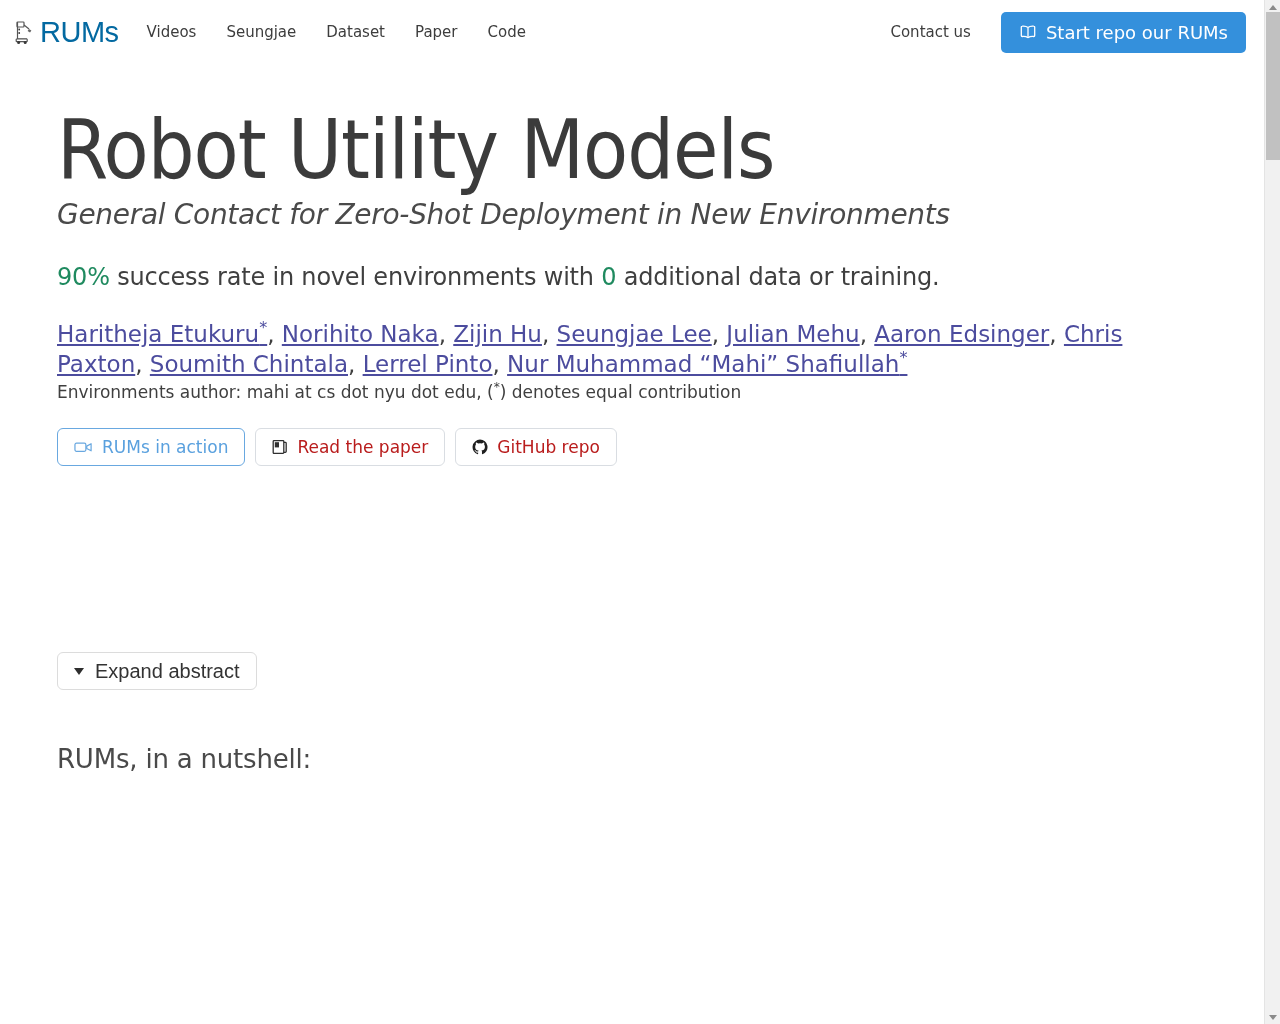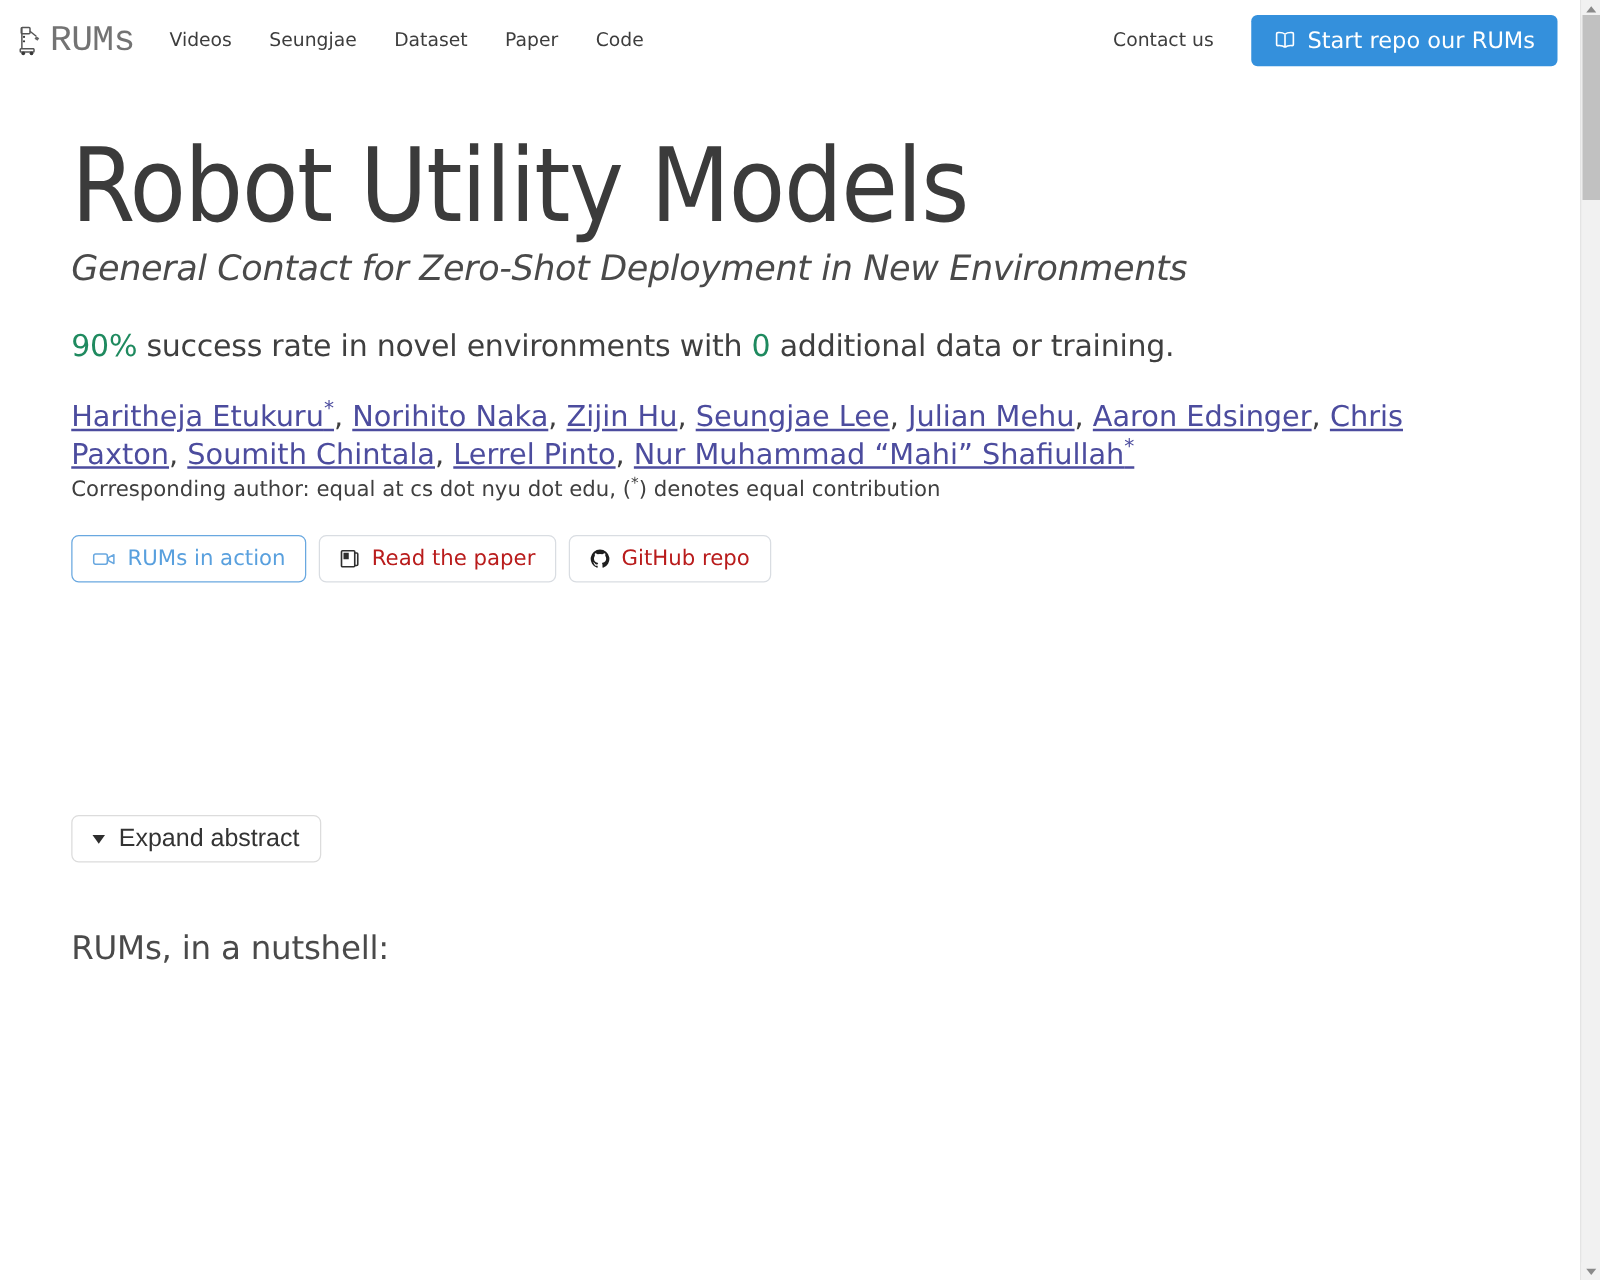--- a/index.html
+++ b/index.html
@@ -79,24 +79,24 @@
     text-decoration: none;
     margin-right: 24px;
   }
   .brand-icon {
     width: 22px;
     height: 26px;
     display: block;
     flex: none;
   }
   .brand-text {
-    font-family: Liberation Mono, monospace;
+    font-family: Liberation Sans, sans-serif;
     font-size: 29px;
     line-height: 1;
-    color: #737373;
+    color: #0369a1;
     letter-spacing: -0.5px;
   }
   .nav-links {
     display: flex;
     align-items: center;
     gap: 30px;
     margin-left: 4px;
   }
   .nav-link {
     font-size: 15px;
@@ -304,21 +304,21 @@
     <h1 class="title">Robot Utility Models</h1>
     <p class="subtitle">General Contact for Zero-Shot Deployment in New Environments</p>
 
     <p class="tagline">
       <span class="accent">90%</span><span> success rate in novel environments with </span><span class="accent">0</span><span> additional data or training.</span>
     </p>
 
     <p class="authors" id="author-list"><a>Haritheja Etukuru<sup>*</sup></a><span class="sep">, </span><a>Norihito Naka</a><span class="sep">, </span><a>Zijin Hu</a><span class="sep">, </span><a>Seungjae Lee</a><span class="sep">, </span><a>Julian Mehu</a><span class="sep">, </span><a>Aaron Edsinger</a><span class="sep">, </span><a>Chris Paxton</a><span class="sep">, </span><a>Soumith Chintala</a><span class="sep">, </span><a>Lerrel Pinto</a><span class="sep">, </span><a>Nur Muhammad “Mahi” Shafiullah<sup>*</sup></a></p>
 
     <p class="corresponding">
-      <span>Corresponding author: equal at cs dot nyu dot edu, (</span><sup>*</sup><span>) denotes equal contribution</span>
+      <span>Environments author: mahi at cs dot nyu dot edu, (</span><sup>*</sup><span>) denotes equal contribution</span>
     </p>
 
     <div class="btn-row">
 
       <button class="pill active">
         <span>
           <svg viewBox="0 0 20 14" width="19" height="14" aria-hidden="true">
             <rect x="1" y="3" width="11.5" height="8.6" rx="1.6" fill="none" stroke="#69a8e0" stroke-width="1.3"></rect>
             <path d="M13.4 6.1 L18 3.6 v7.4 L13.4 8.6 Z" fill="none" stroke="#69a8e0" stroke-width="1.3" stroke-linejoin="round"></path>
           </svg>

